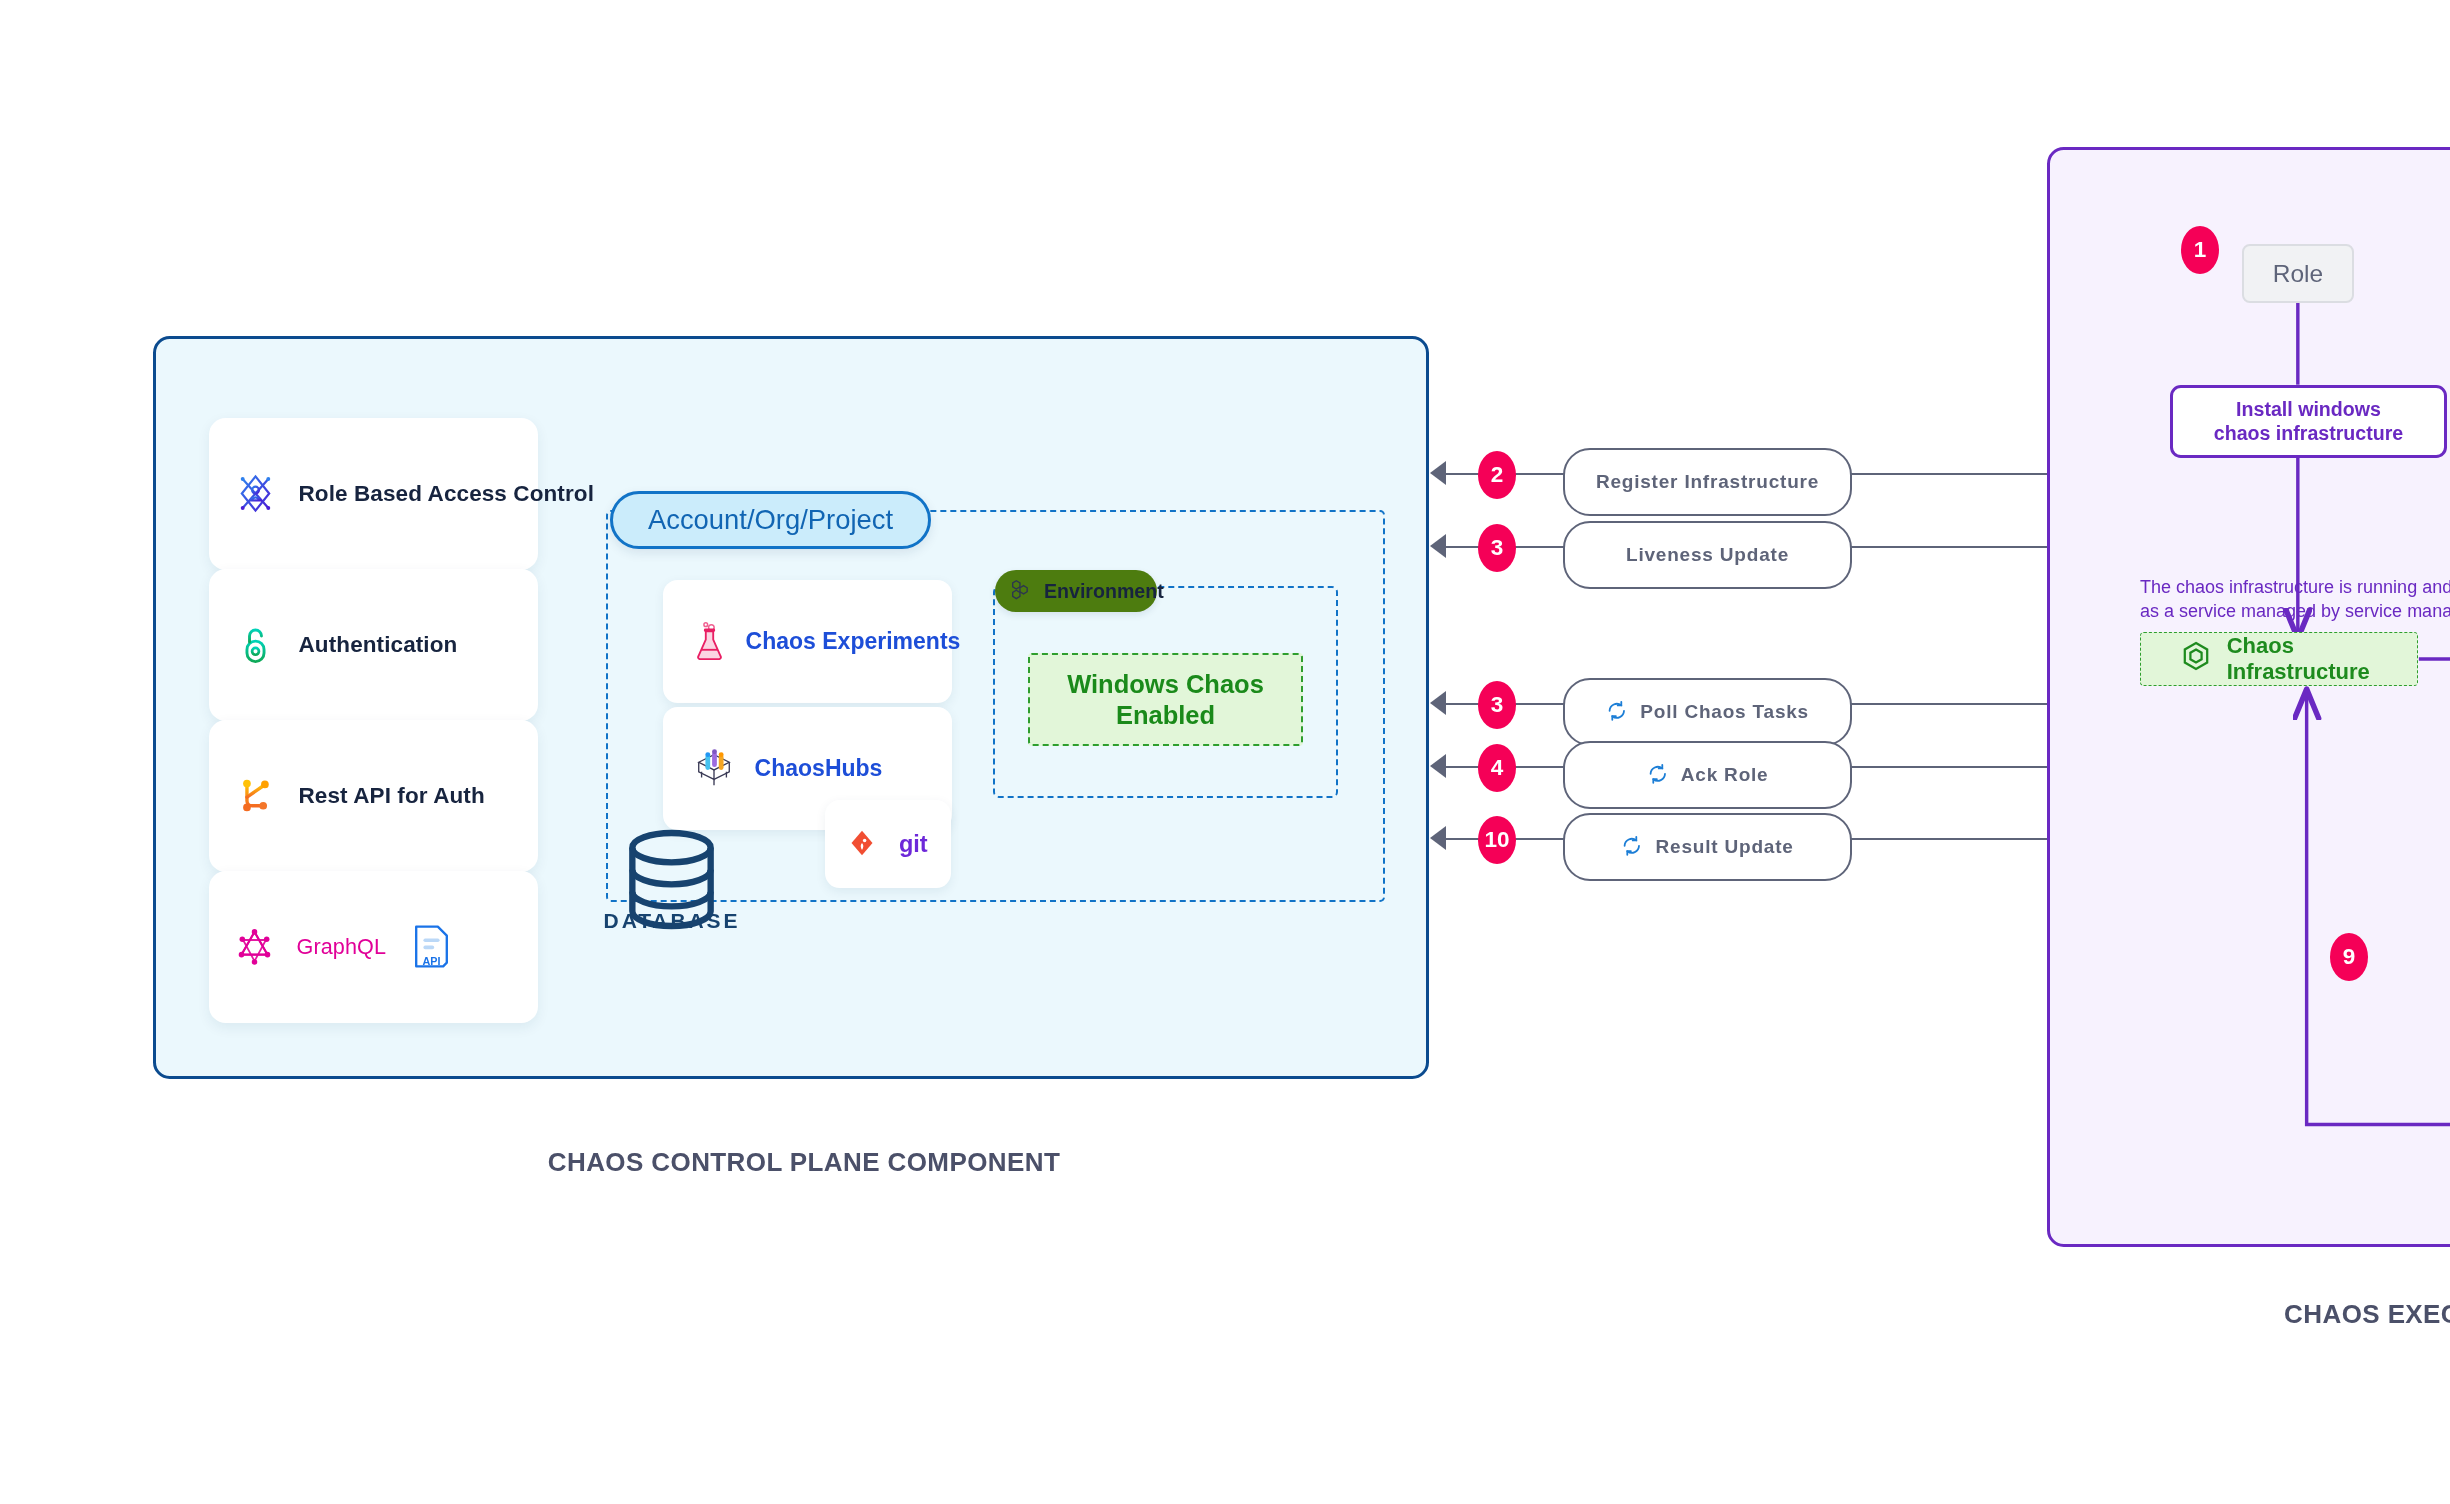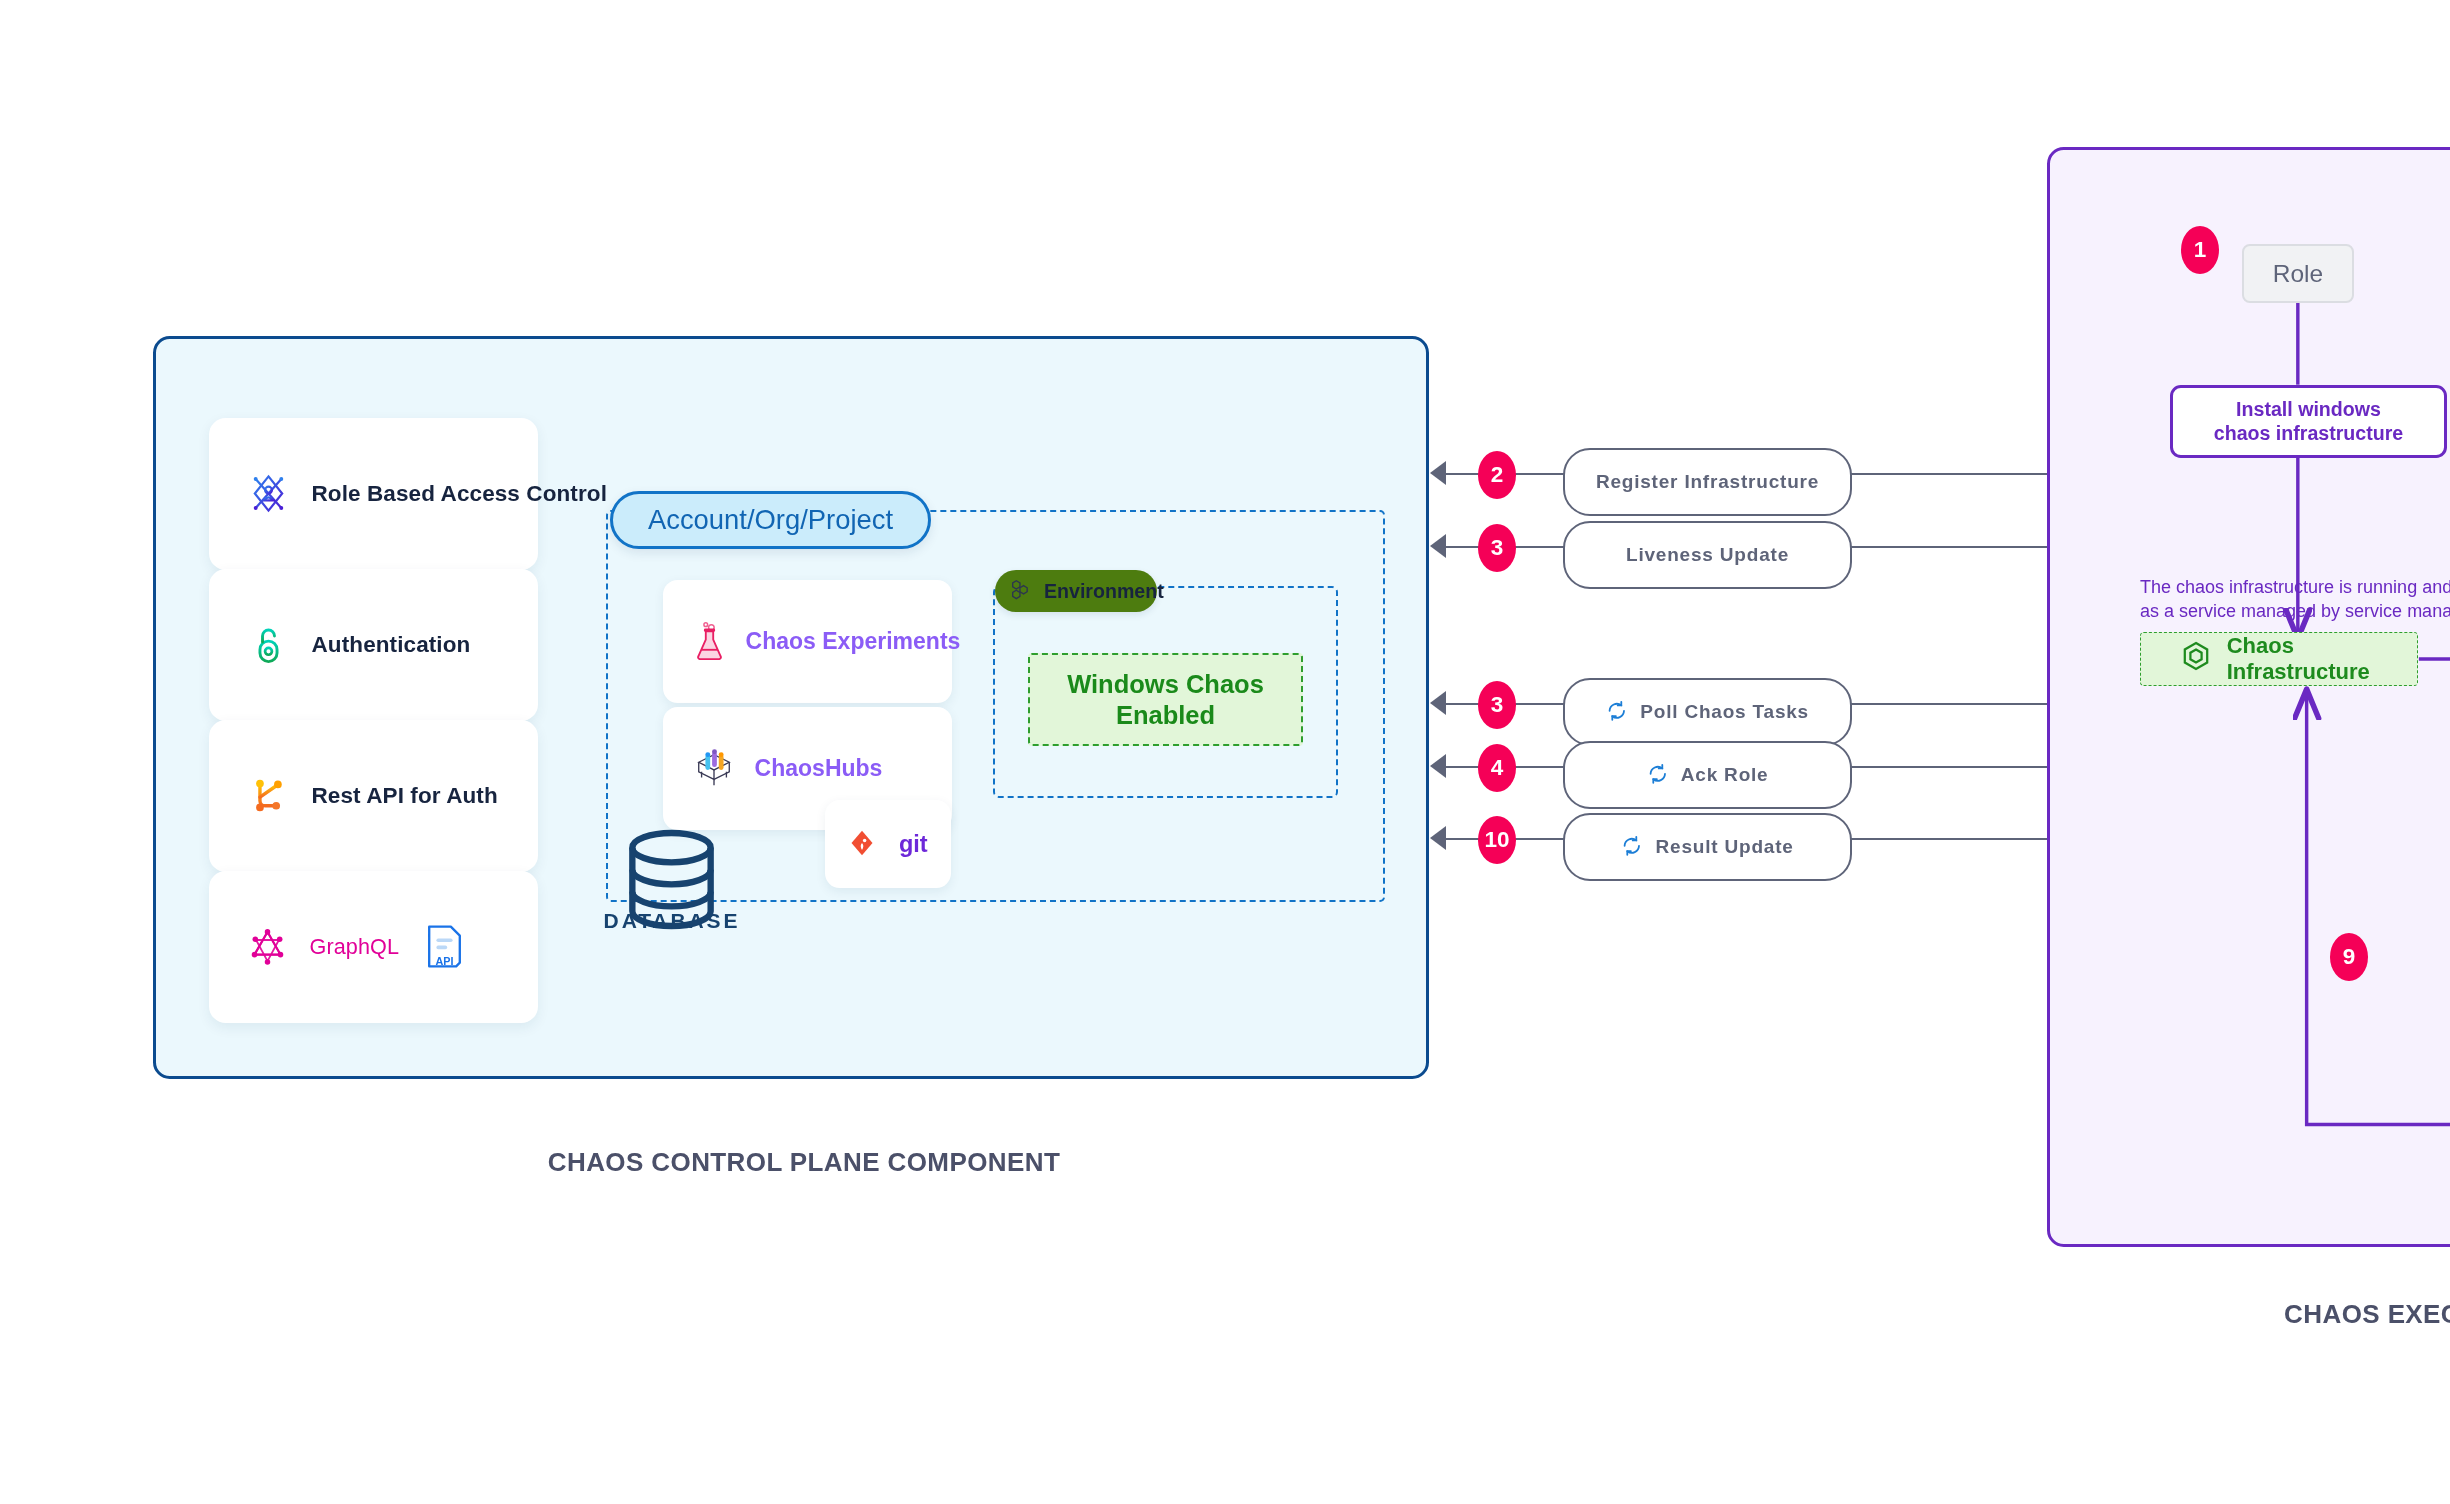--- a/index.html
+++ b/index.html
@@ -14,21 +14,21 @@
 
   
   #control-plane-panel{
     left:153px; top:336px; width:1276px; height:743px;
     background:#EBF8FD; border:3.4px solid #0B4B8F; border-radius:16.7px;
   }
   .svc-card{
     position:absolute; width:329px; height:152px;
     background:#ffffff; border-radius:16.7px;
     box-shadow:0 4.9px 12.7px rgba(18,52,86,.07);
-    display:flex; align-items:center; padding-left:39px; gap:22.5px;
+    display:flex; align-items:center; padding-left:26px; gap:22.5px;
   }
   .svc-card .lbl{
     font-size:22.5px; font-weight:700; color:#17243F; letter-spacing:0.1px;
     white-space:nowrap;
   }
   #svc-rbac  { left:209px; top:418px; }
   #svc-auth  { left:209px; top:569px;}
   #svc-rest  { left:209px; top:720px;}
   #svc-gql   { left:209px; top:871px;}
 
@@ -43,21 +43,21 @@
     display:flex; align-items:center; justify-content:center;
     box-shadow:0 3.9px 10.8px rgba(18,52,86,.10);
   }
   #account-chip span{ font-size:27.4px; color:#1165B3; font-weight:400; }
 
   .inner-card{
     position:absolute; width:289px; height:123px; background:#fff; border-radius:14.7px;
     box-shadow:0 3.9px 10.8px rgba(18,52,86,.07);
     display:flex; align-items:center; padding-left:30px; gap:19.6px;
   }
-  .inner-card .lbl{ font-size:23px; font-weight:700; color:#8b5cf6; white-space:nowrap; }
+  .inner-card .lbl{ font-size:23px; font-weight:700; color:#1d4ed8; white-space:nowrap; }
   #card-chaos-exp { left:663px; top:580px; }
   #card-chaoshubs { left:663px; top:707px; }
   #card-git{
     left:825px; top:800px; width:126px; height:88px; padding-left:0;
     justify-content:center;
   }
 
   
   #environment-box{
     left:993px; top:586px; width:345px; height:212px;

